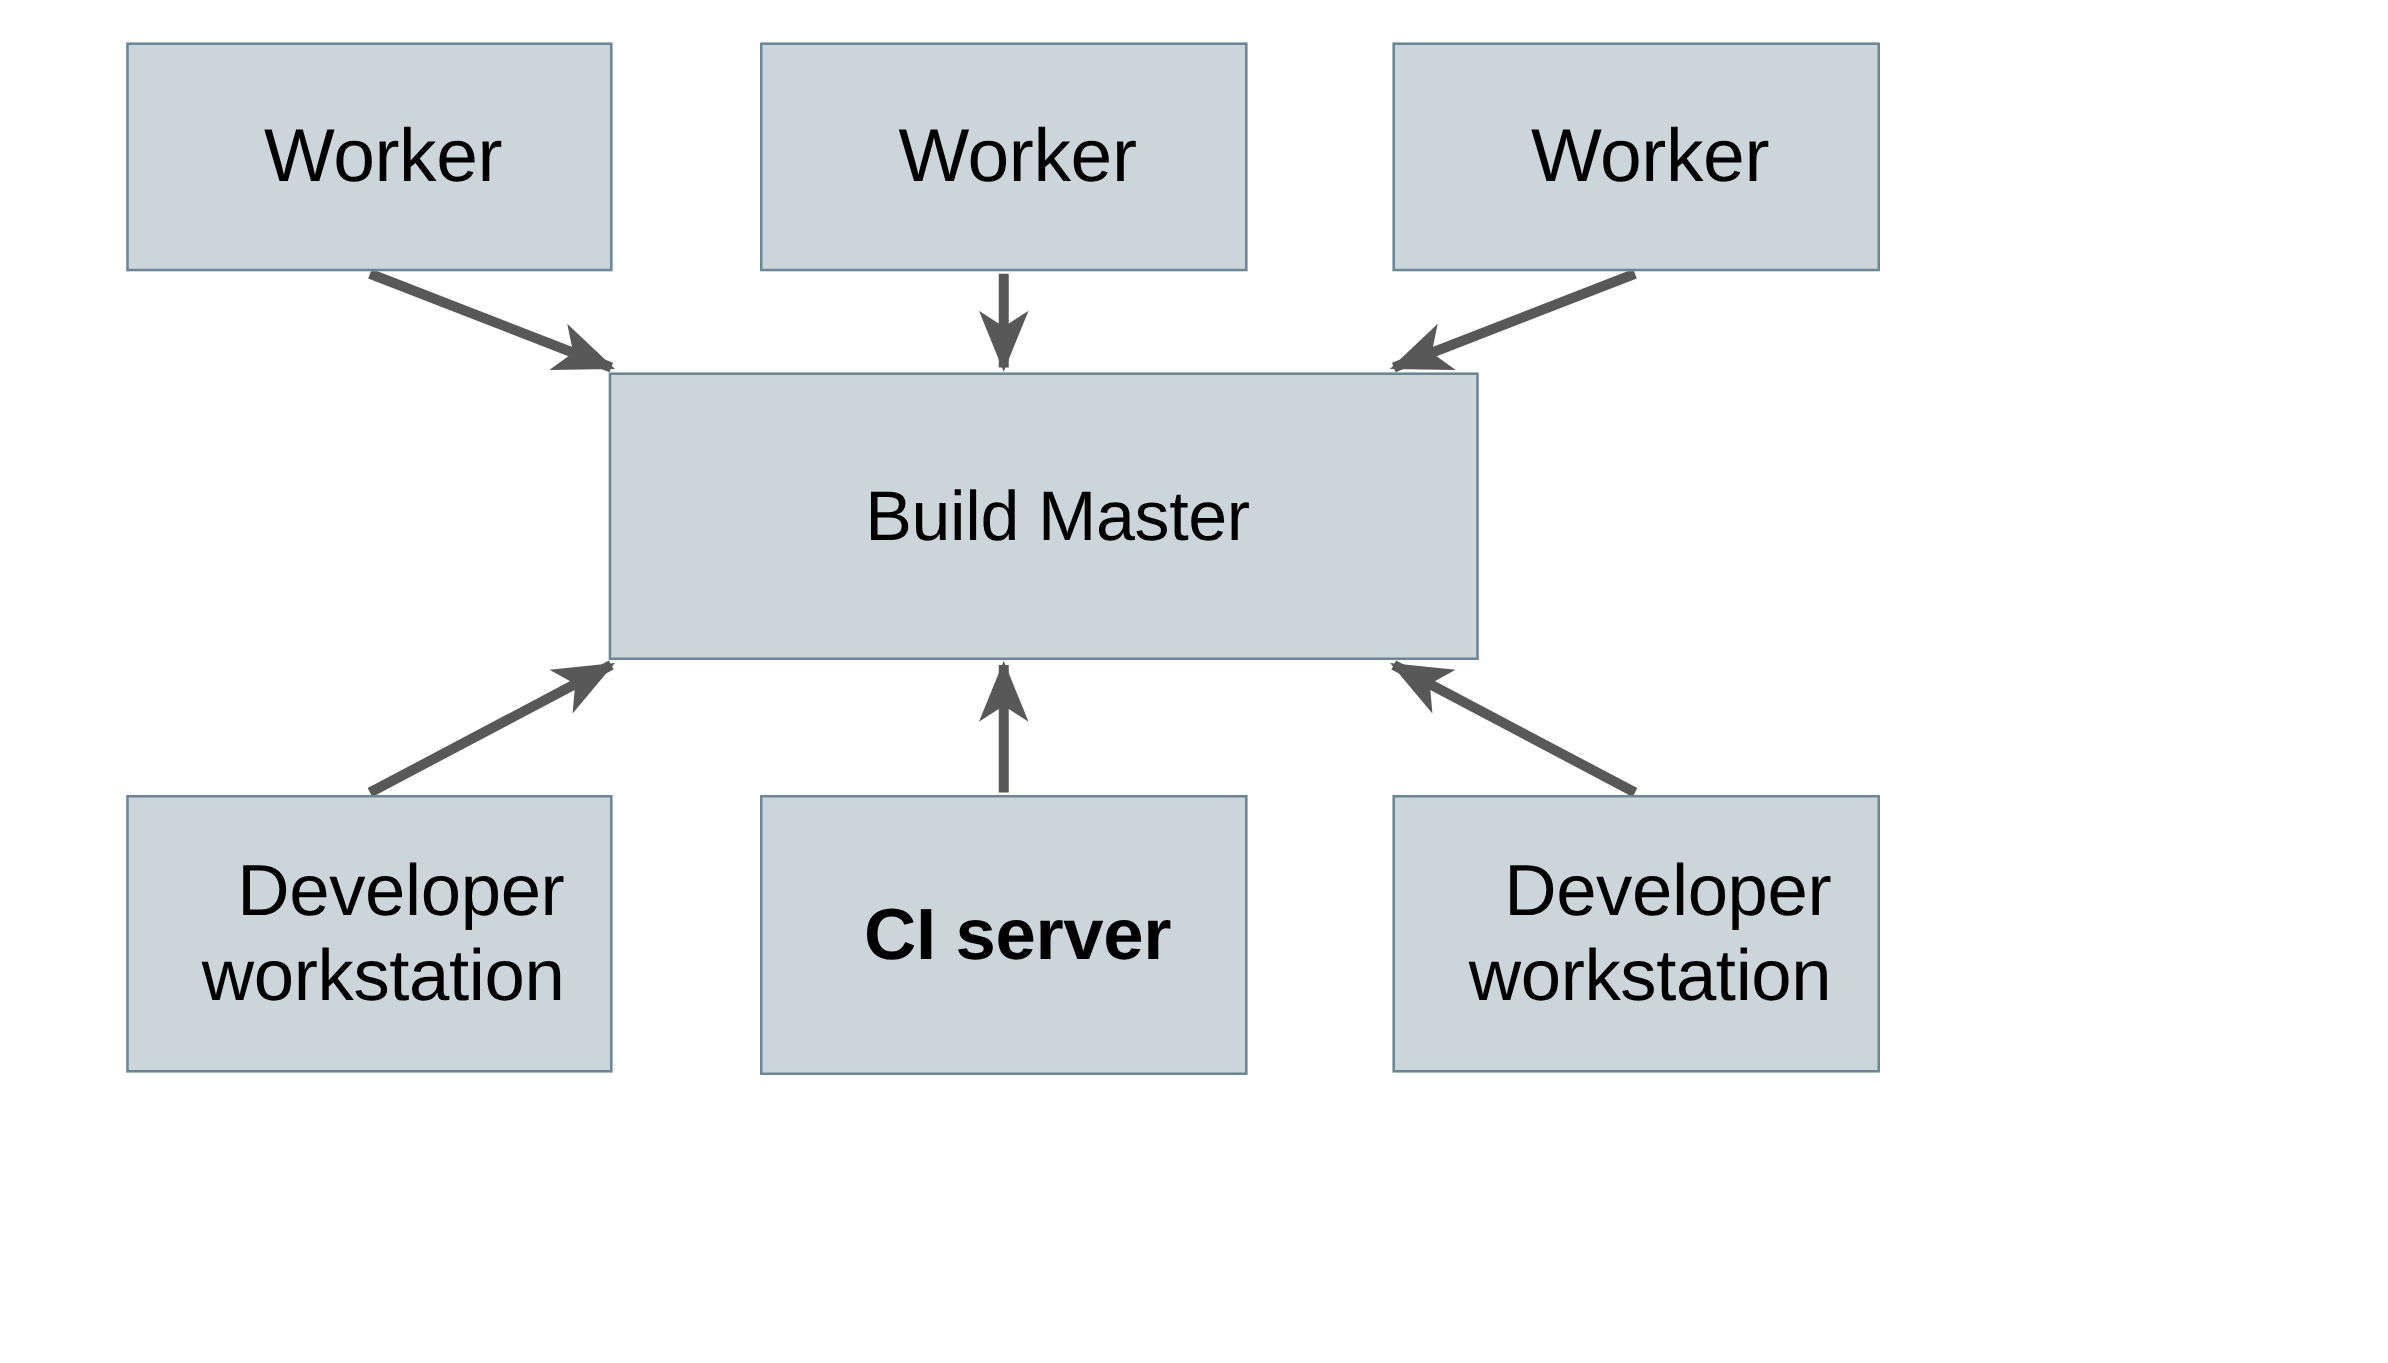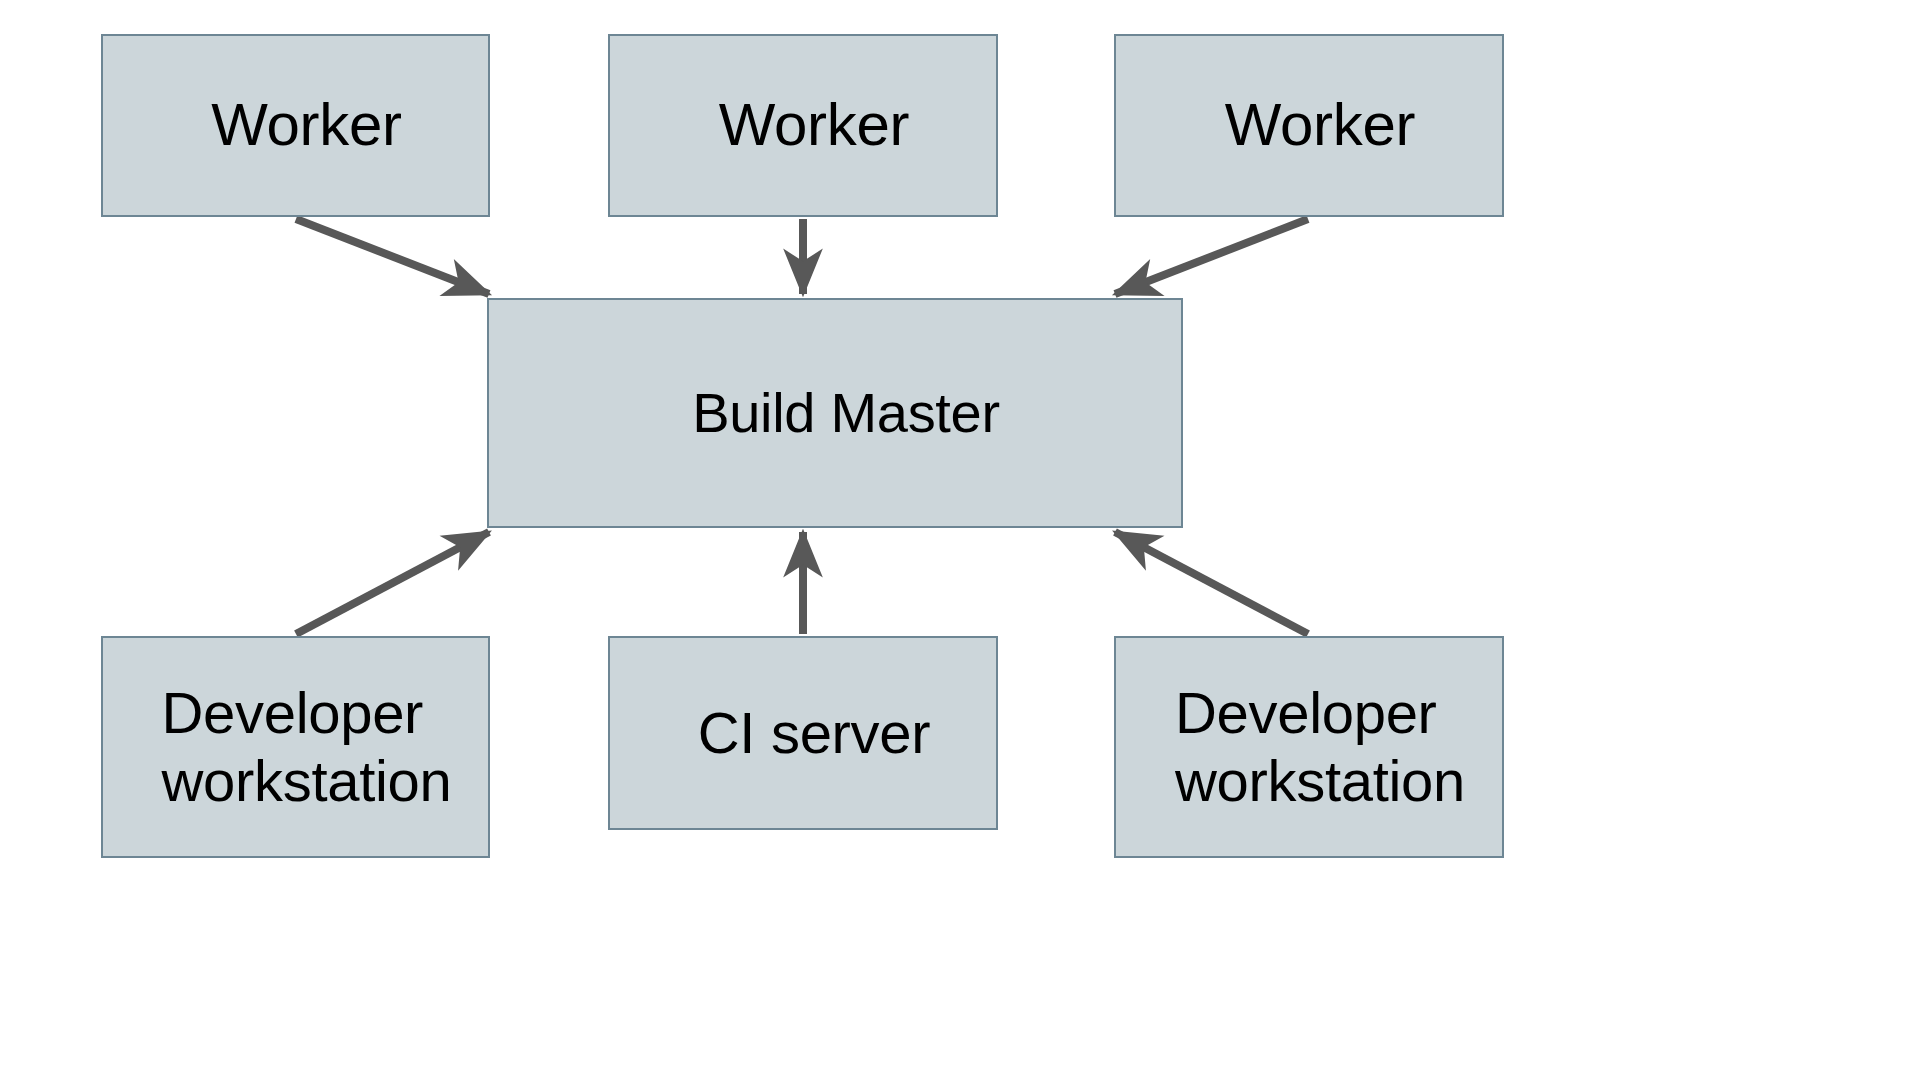--- a/index.html
+++ b/index.html
@@ -26,21 +26,21 @@
     pointer-events: none;
   }
   .node {
     position: absolute;
     box-sizing: border-box;
     background: #ccd6da;
     border: 2px solid #6d8694;
     display: flex;
     align-items: center;
     justify-content: center;
-    text-align: left;
+    text-align: right;
     color: #000000;
     font-weight: 400;
     line-height: 1.18;
     letter-spacing: -0.3px;
     white-space: pre-line;
     z-index: 2;
     padding-left: 22px;
   }
   .node-label {
     display: block;
@@ -50,21 +50,21 @@
   
   #node-worker-1 { left: 101px;  top: 34px;  width: 389px; height: 183px; font-size: 60px; }
   #node-worker-2 { left: 608px;  top: 34px;  width: 390px; height: 183px; font-size: 60px; }
   #node-worker-3 { left: 1114px; top: 34px;  width: 390px; height: 183px; font-size: 60px; }
 
   
   #node-build-master { left: 487px; top: 298px; width: 696px; height: 230px; font-size: 56px; }
 
   
   #node-dev-ws-left  { left: 101px;  top: 636px; width: 389px; height: 222px; font-size: 58px; }
-  #node-ci-server    { left: 608px;  top: 636px; width: 390px; height: 194px; font-size: 58px; }
+  #node-ci-server    { left: 608px;  top: 636px; width: 390px; height: 224px; font-size: 58px; font-weight: bold; }
   #node-dev-ws-right { left: 1114px; top: 636px; width: 390px; height: 222px; font-size: 58px; }
 </style>
 </head>
 <body>
 
 <div id="canvas">
 
   <svg id="edges" viewBox="0 0 1910 1090" width="1910" height="1090" xmlns="http://www.w3.org/2000/svg">
     <defs>
       <marker id="arrowhead" viewBox="0 0 12 10" refX="11.2" refY="5" markerWidth="6.2" markerHeight="5.2" orient="auto-start-reverse" markerUnits="strokeWidth">

